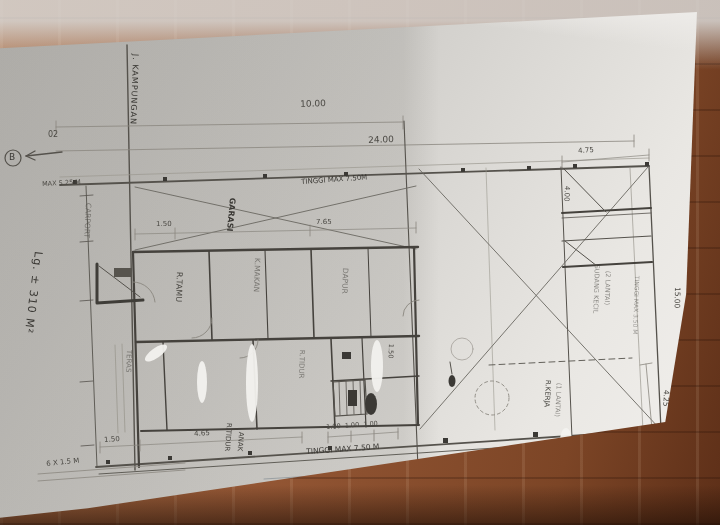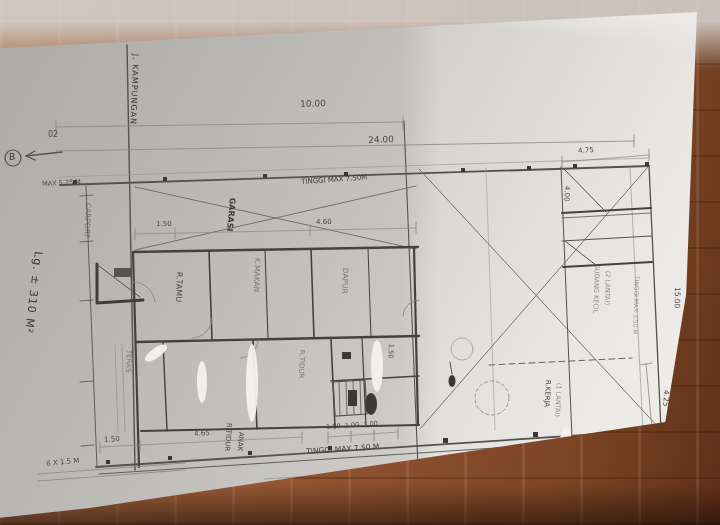--- a/index.html
+++ b/index.html
@@ -171,21 +171,21 @@
     <span class="lbl hand" style="left:44px;top:252px;font-size:11px;letter-spacing:1px;transform:rotate(97deg);">Lg. ± 310 M²</span>
     <span class="lbl" style="left:48px;top:131px;font-size:8px;">02</span>
     <span class="lbl" style="left:300px;top:100px;font-size:9px;transform:rotate(-2deg);">10.00</span>
     <span class="lbl" style="left:368px;top:136px;font-size:9px;transform:rotate(-2deg);">24.00</span>
     <span class="lbl" style="left:42px;top:181px;font-size:6.5px;transform:rotate(-3deg);">MAX 5.25 M</span>
     <span class="lbl hand" style="left:301px;top:179px;font-size:7px;transform:rotate(-4deg);">TINGGI MAX 7.50M</span>
 
     <span class="lbl faint" style="left:92px;top:203px;font-size:7.5px;transform:rotate(93deg);">CARPORT</span>
     <span class="lbl hand" style="left:236px;top:198px;font-size:8px;font-weight:bold;transform:rotate(95deg);">GARASI</span>
     <span class="lbl" style="left:156px;top:221px;font-size:7px;">1.50</span>
-    <span class="lbl" style="left:316px;top:219px;font-size:7px;">4.60</span>
+    <span class="lbl" style="left:316px;top:219px;font-size:7px;">7.65</span>
 
     <span class="lbl" style="left:183px;top:272px;font-size:8px;transform:rotate(92deg);">R.TAMU</span>
     <span class="lbl faint" style="left:261px;top:258px;font-size:7.5px;transform:rotate(92deg);">K.MAKAN</span>
     <span class="lbl faint" style="left:349px;top:268px;font-size:7.5px;transform:rotate(92deg);">DAPUR</span>
     <span class="lbl faint" style="left:132px;top:350px;font-size:7px;transform:rotate(92deg);">TERAS</span>
     <span class="lbl faint" style="left:305px;top:350px;font-size:7px;transform:rotate(92deg);">R.TIDUR</span>
     <span class="lbl" style="left:394px;top:344px;font-size:6.5px;transform:rotate(92deg);">1.50</span>
 
     <span class="lbl" style="left:194px;top:431px;font-size:7px;transform:rotate(-4deg);">4.65</span>
     <span class="lbl" style="left:232px;top:423px;font-size:7px;transform:rotate(94deg);">R.TIDUR</span>

